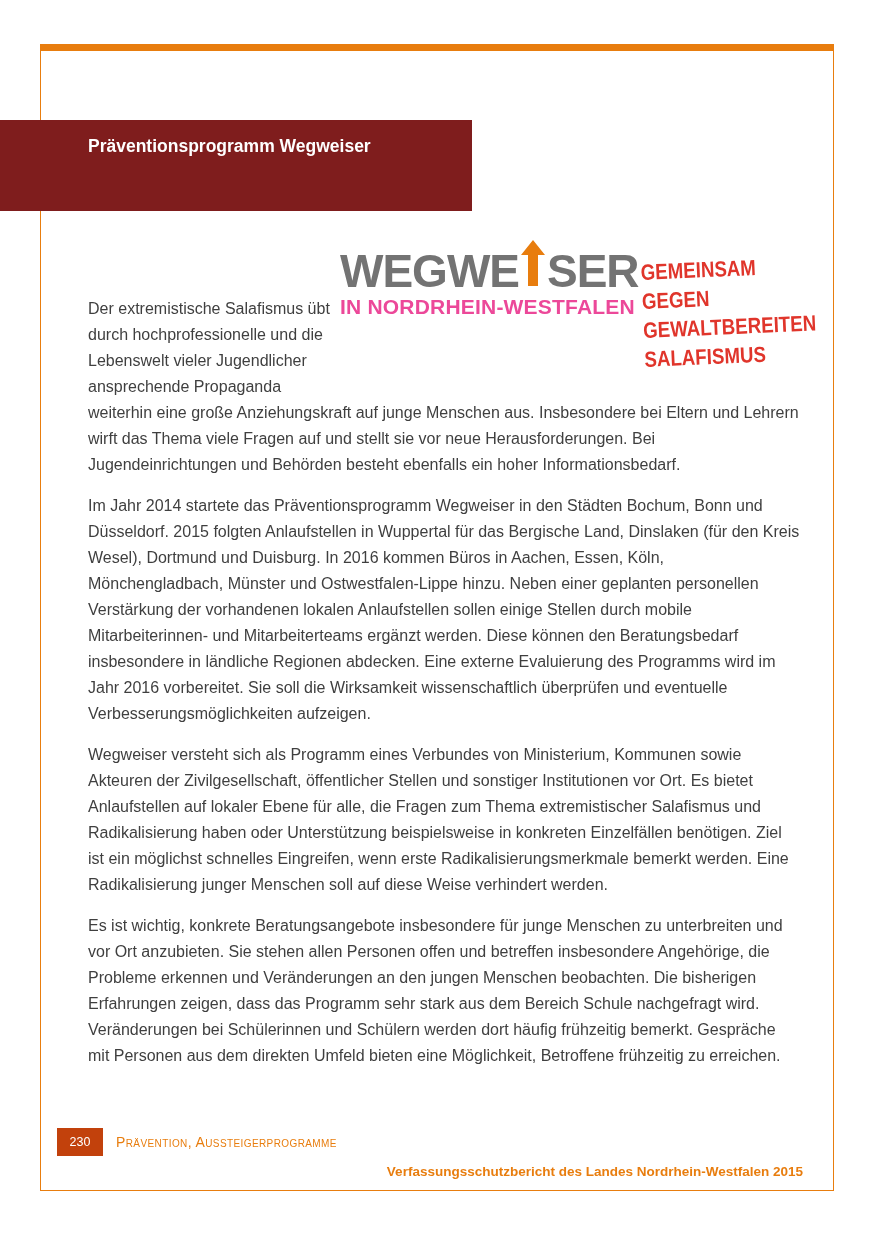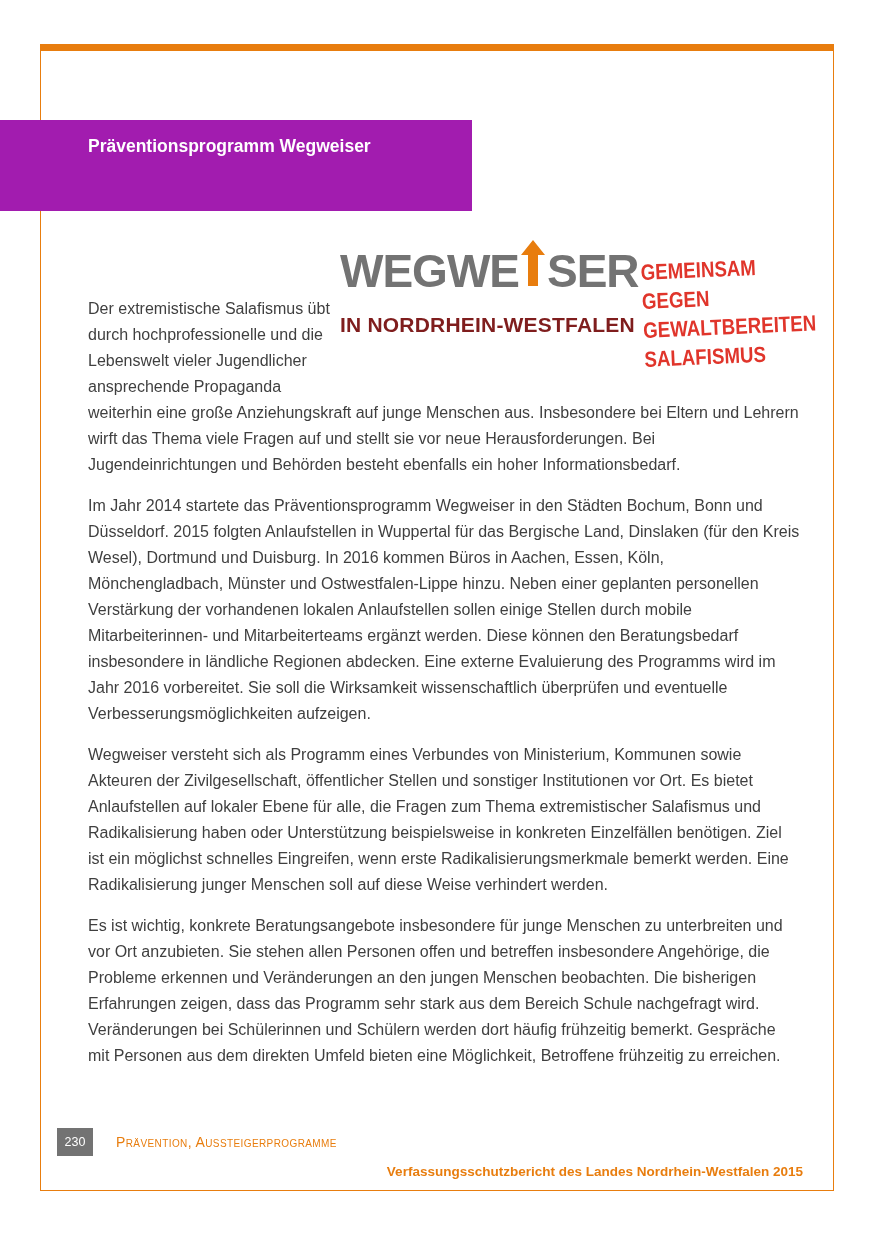--- a/index.html
+++ b/index.html
@@ -19,21 +19,21 @@
     box-sizing: border-box;
     border: 1px solid #E87D0E;
     border-top: 7px solid #E87D0E;
   }
 
   
   .title-band {
     position: absolute;
     left: 0; top: 120px;
     width: 472px; height: 91px;
-    background: #a21caf;
+    background: #7f1d1d;
   }
   .title-band h1 {
     margin: 0;
     padding: 15px 0 0 88px;
     font-size: 17.5px;
     line-height: 22px;
     color: #ffffff;
     font-weight: bold;
   }
 
@@ -66,46 +66,46 @@
     font-size: 46px;
     line-height: 1;
     letter-spacing: -1px;
   }
   .arrow-svg {
     width: 24px; height: 46px;
     margin: 0 2px 8px 2px;
     display: block;
   }
   .wordmark-sub {
-    color: #7f1d1d;
+    color: #ec4899;
     font-weight: bold;
     font-size: 21px;
     letter-spacing: 0.2px;
-    margin-top: 20px;
+    margin-top: 2px;
     line-height: 1;
   }
   .claim {
     position: absolute;
     left: 300px; top: 26px;
     transform: rotate(-2.5deg) scaleX(0.85);
     transform-origin: left top;
     color: #E0352B;
     font-weight: bold;
     font-size: 22px;
     line-height: 29px;
     white-space: nowrap;
   }
   .claim span { display: block; }
 
   
   .page-num {
     position: absolute;
     left: 57px; top: 1128px;
-    width: 36px; height: 28px;
-    background: #737373;
+    width: 46px; height: 28px;
+    background: #c2410c;
     color: #ffffff;
     font-size: 12.5px;
     display: flex;
     align-items: center;
     justify-content: center;
   }
   .footer-section {
     position: absolute;
     left: 116px; top: 1134px;
     color: #E87D0E;

